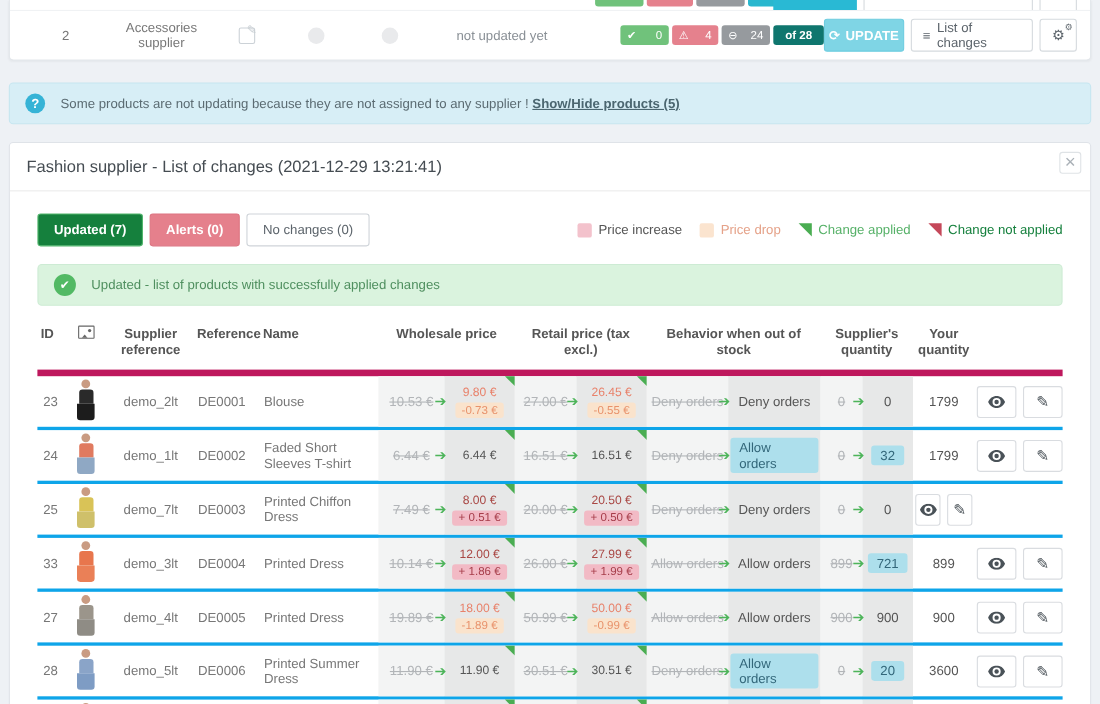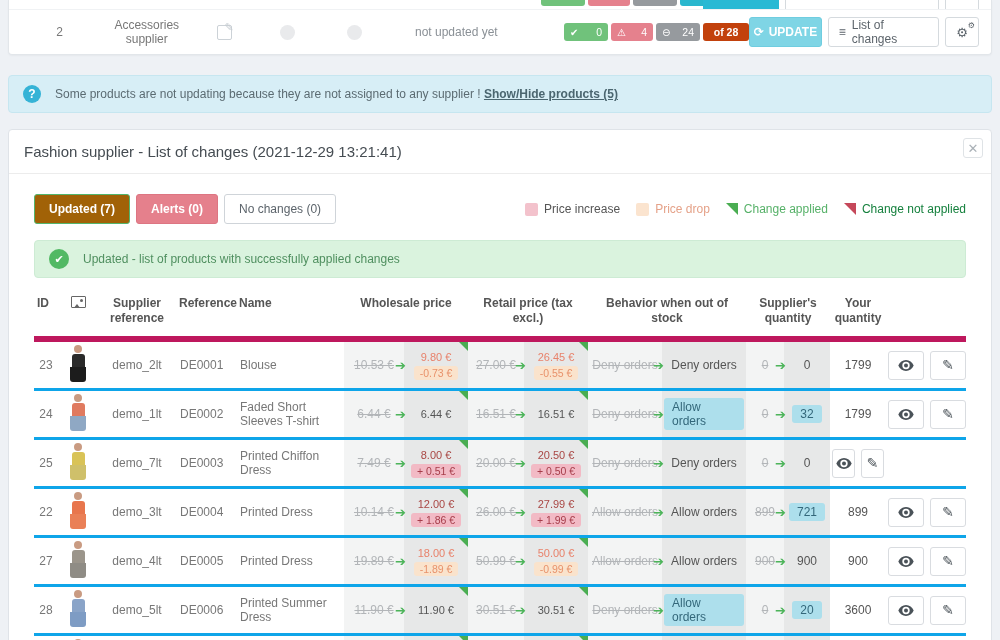--- a/index.html
+++ b/index.html
@@ -26,21 +26,21 @@
   .edit-box .pen { position:absolute; top:-5px; right:-3px; font-size:11px; color:#c7cdd2; }
   .sup-toggle { width:70px; display:flex; justify-content:center; }
   .toggle-dot { width:15px; height:15px; border-radius:50%; background:#e9eaec; }
   .sup-status { width:140px; text-align:center; color:#8a9096; }
   .badges { display:flex; gap:3px; margin-left:40px; }
   .badge { height:18px; border-radius:3px; color:#fff; font-size:10.5px; display:flex; align-items:center; justify-content:space-between; padding:0 6px; }
   .badge .bi { font-size:10px; margin-right:8px; }
   .bdg-green { background:#70c27b; width:44px; }
   .bdg-red { background:#e5818d; width:42px; }
   .bdg-gray { background:#969a9e; width:44px; }
-  .bdg-teal { background:#c2410c; width:46px; justify-content:center; font-weight:bold; }
+  .bdg-teal { background:#0f766e; width:46px; justify-content:center; font-weight:bold; }
   .sup-actions { margin-left:auto; display:flex; gap:6px; align-items:center; }
   .btn { border-radius:3px; font-size:12px; display:flex; align-items:center; justify-content:center; cursor:pointer; }
   .btn-update { width:76px; height:30px; background:#7fd5e5; color:#fff; font-weight:bold; gap:5px; border:1px solid #6fcde0; }
   .btn-white { height:30px; background:#fff; border:1px solid #d5dade; color:#5c646b; padding:0 10px; gap:6px; }
   .btn-gear { width:34px; }
   .gear-wrap { position:relative; font-size:13px; color:#5c646b; }
   .gear-wrap .gear-sm { position:absolute; top:-4px; right:-7px; font-size:8px; }
 
   
   .info-banner { margin:20px 8px 0; background:#d7eef6; border:1px solid #c6e6f0; border-radius:4px;
@@ -53,21 +53,21 @@
   
   .panel { margin:16px 8px 8px; background:#fff; border:1px solid #dfe3e8; border-radius:4px; position:relative; }
   .panel-header { padding:13px 15px; border-bottom:1px solid #ececec; color:#454c52; font-size:15px; }
   .close-btn { position:absolute; top:8px; right:8px; width:20px; height:20px; border:1px solid #dfe3e6;
     border-radius:3px; color:#aab1b7; font-size:13px; display:flex; align-items:center; justify-content:center; cursor:pointer; background:#fff; }
   .panel-body { padding:20px 25px 18px; }
 
   .tabs-row { display:flex; align-items:center; margin-bottom:16px; }
   .tab-btn { height:30px; border-radius:3px; padding:0 14px; font-size:12px; font-weight:bold;
     display:flex; align-items:center; margin-right:6px; cursor:pointer; }
-  .tab-updated { background:#a16207; color:#fff; border:1px solid #52b56d; }
+  .tab-updated { background:#15803d; color:#fff; border:1px solid #52b56d; }
   .tab-alerts { background:#e5808c; color:#fff; border:1px solid #dd7582; }
   .tab-nochanges { background:#fff; color:#5c646b; border:1px solid #cfd4d9; font-weight:normal; }
   .legend { margin-left:auto; display:flex; align-items:center; gap:16px; font-size:12px; }
   .legend-item { display:flex; align-items:center; gap:6px; }
   .sw { width:13px; height:13px; border-radius:2px; display:inline-block; }
   .sw-pink { background:#f3c2cc; }
   .sw-peach { background:#fbe4cf; }
   .tri-glyph { width:0; height:0; border-top:12px solid #4aad52; border-left:12px solid transparent; display:inline-block; }
   .tri-red { border-top-color:#c5485a; }
   .lg-default { color:#555; } .lg-peach { color:#e5a289; } .lg-green { color:#56b168; } .lg-red { color:#15803d; }
@@ -420,21 +420,21 @@
           <circle cx="8" cy="5.5" r="2" fill="#4a5258"></circle>
         </svg>
       </div>
       <div class="icon-btn">
         <span class="pen-glyph">✎</span>
       </div>
     </div>
   </div>
 
   <div class="tr">
-    <div class="td">22</div>
+    <div class="td">33</div>
     <div class="td">
       <div class="thumb" style="--head: #c99b82; --top: #e8764d; --bottom: #ea8057;">
         <span class="head"></span>
               <span class="torso"></span>
               <span class="skirt"></span>
       </div>
     </div>
     <div class="td">demo_3lt</div>
     <div class="td c-ref">DE0004</div>
     <div class="td c-name">Printed Dress</div>

